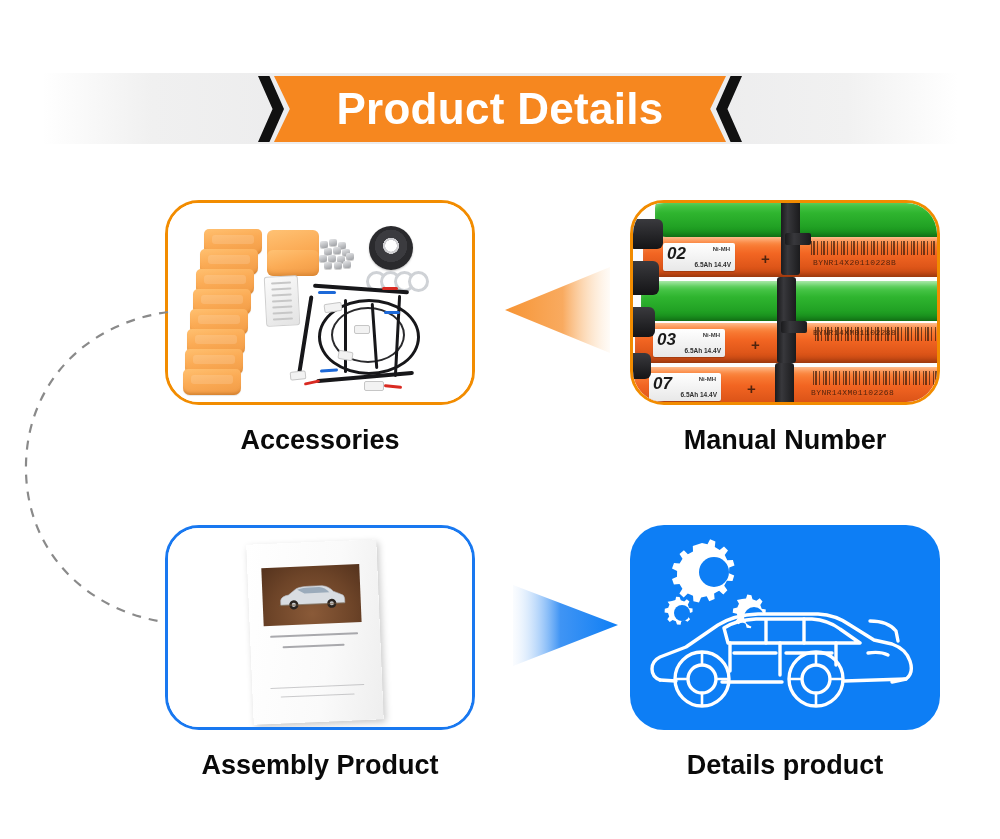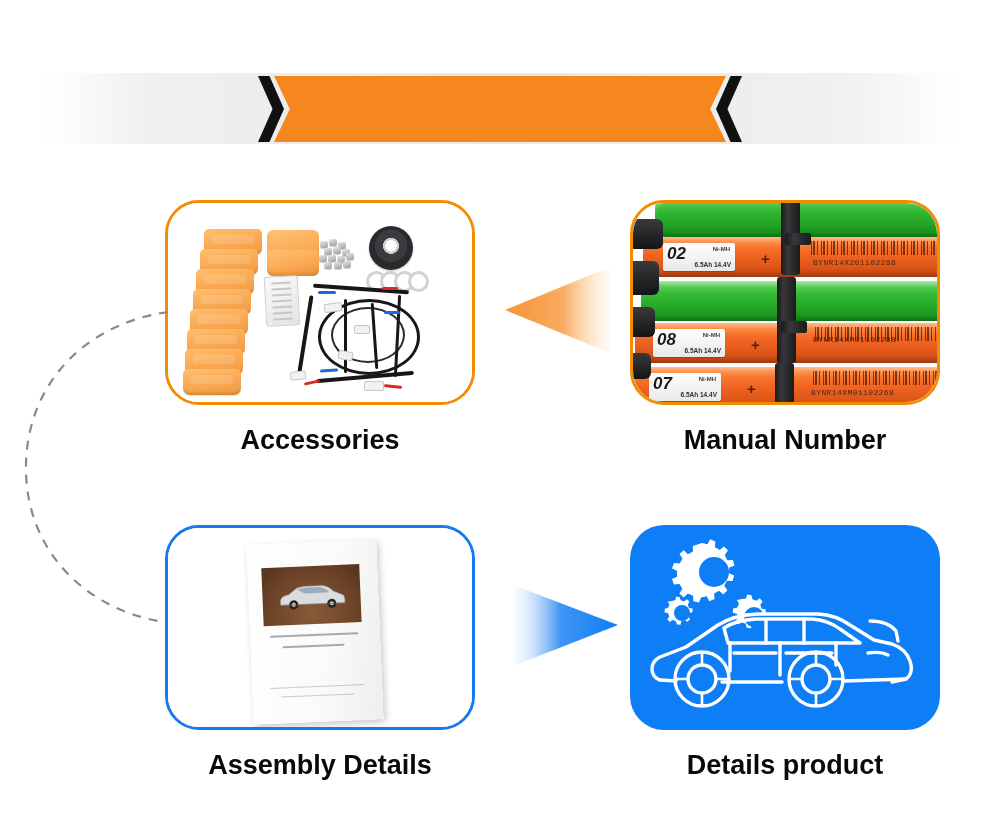--- a/index.html
+++ b/index.html
@@ -321,20 +321,21 @@
   .fin-art { position: absolute; inset: 0; }
 </style>
 </head>
 <body>
 
 <div id="header-banner">
   <div class="header-strip"></div>
   <div class="chev-black left"></div>
   <div class="chev-black right"></div>
   <div class="banner-plate"></div>
+  <div class="banner-title">Product Details</div>
 </div>
 
 <div class="panel framed orange-frame" id="panel-accessories">
   <div class="photo">
 
     <div class="acc-cap" style="left:36px;  top:26px;"></div>
     <div class="acc-cap" style="left:32px;  top:46px;"></div>
     <div class="acc-cap" style="left:28px;  top:66px;"></div>
     <div class="acc-cap" style="left:25px;  top:86px;"></div>
     <div class="acc-cap" style="left:22px;  top:106px;"></div>
@@ -412,27 +413,27 @@
       <span class="spec">6.5Ah 14.4V</span>
     </div>
     <div class="mod-plus" style="left:128px; top:48px;">+</div>
     <div class="mod-barcode" style="left:178px; top:38px; width:140px;"></div>
     <div class="mod-serial" style="left:180px; top:55px;">BYNR14X20110228B</div>
 
     <div class="mod-cell mod-green" style="left:8px; top:78px; width:316px; height:40px;"></div>
 
     <div class="mod-cell mod-orange" style="left:2px; top:120px; width:322px; height:40px;"></div>
     <div class="mod-label" style="left:20px; top:126px; width:72px; height:28px;">
-      <span class="num">08</span>
+      <span class="num">03</span>
       <span class="chem">Ni-MH</span>
       <span class="spec">6.5Ah 14.4V</span>
     </div>
     <div class="mod-plus" style="left:118px; top:134px;">+</div>
     <div class="mod-barcode" style="left:182px; top:124px; width:136px;"></div>
-    <div class="mod-serial" style="left:180px; top:132px;">BYNR14XM01102288</div>
+    <div class="mod-serial" style="left:180px; top:125px;">BYNR14XM01102288</div>
 
     <div class="mod-cell mod-orange" style="left:0px; top:164px; width:324px; height:44px;"></div>
     <div class="mod-label" style="left:16px; top:170px; width:72px; height:28px;">
       <span class="num">07</span>
       <span class="chem">Ni-MH</span>
       <span class="spec">6.5Ah 14.4V</span>
     </div>
     <div class="mod-plus" style="left:114px; top:178px;">+</div>
     <div class="mod-barcode" style="left:180px; top:168px; width:138px;"></div>
     <div class="mod-serial" style="left:178px; top:185px;">BYNR14XM01102268</div>
@@ -466,21 +467,21 @@
         </svg>
       </div>
 
       <div class="man-line" style="left:20px; top:92px; width:88px;"></div>
       <div class="man-line" style="left:32px; top:103px; width:62px;"></div>
       <div class="man-line thin" style="left:18px; top:144px; width:94px;"></div>
       <div class="man-line thin" style="left:28px; top:153px; width:74px;"></div>
     </div>
   </div>
 </div>
-<div class="caption" id="caption-manual">Assembly Details</div>
+<div class="caption" id="caption-manual">Assembly Product</div>
 
 <div class="panel blue-fill" id="panel-finished">
   <svg class="fin-art" viewBox="0 0 310 205">
 
     <g fill="#ffffff">
       <path d="M72 18 l5.5 1.2 2.6-5 5.3 2.3 -0.6 5.6 4.9 2.9 4.3-3.6 4 4.2 -3.3 4.5 2.6 5.1 5.6-0.3 1.6 5.6 -5.2 2.1 -0.3 5.7 5.2 2.2 -1.7 5.6 -5.6-0.4 -2.7 5 3.2 4.6 -4.1 4.1 -4.2-3.7 -5 2.8 0.5 5.6 -5.4 2.2 -2.5-5 -5.6 1.1 -2.1 5.2 -5.6-1.3 -0.4-5.6 -5.2-2.1 -4.1 3.9 -4.3-3.9 3-4.8 -2.9-4.9 -5.6 0.7 -1.9-5.5 5-2.4 0.1-5.7 -5.1-2.5 2-5.5 5.6 0.6 2.9-4.9 -3-4.7 4.4-3.8 4 4 5.1-2.6 -0.2-5.6z"></path>
       <circle cx="84" cy="47" r="15" fill="#0d7ef5"></circle>
     </g>
     <g fill="#ffffff">
       <path d="M112 74 l4-0.6 1.3-3.9 4.1 0.7 1.1 4 3.9 1.5 3.3-2.4 2.8 3.1 -2.2 3.5 1.4 3.9 4.1 0.8 -0.3 4.2 -4 1.2 -1.6 3.8 2.3 3.4 -3.2 2.7 -3.4-2.3 -3.8 1.5 -0.9 4.1 -4.2-0.4 -1.1-4 -3.8-1.7 -3.5 2.2 -2.6-3.3 2.4-3.4 -1.3-3.9 -4.1-1 0.5-4.2 4.1-1 1.7-3.8 -2.1-3.6z"></path>

